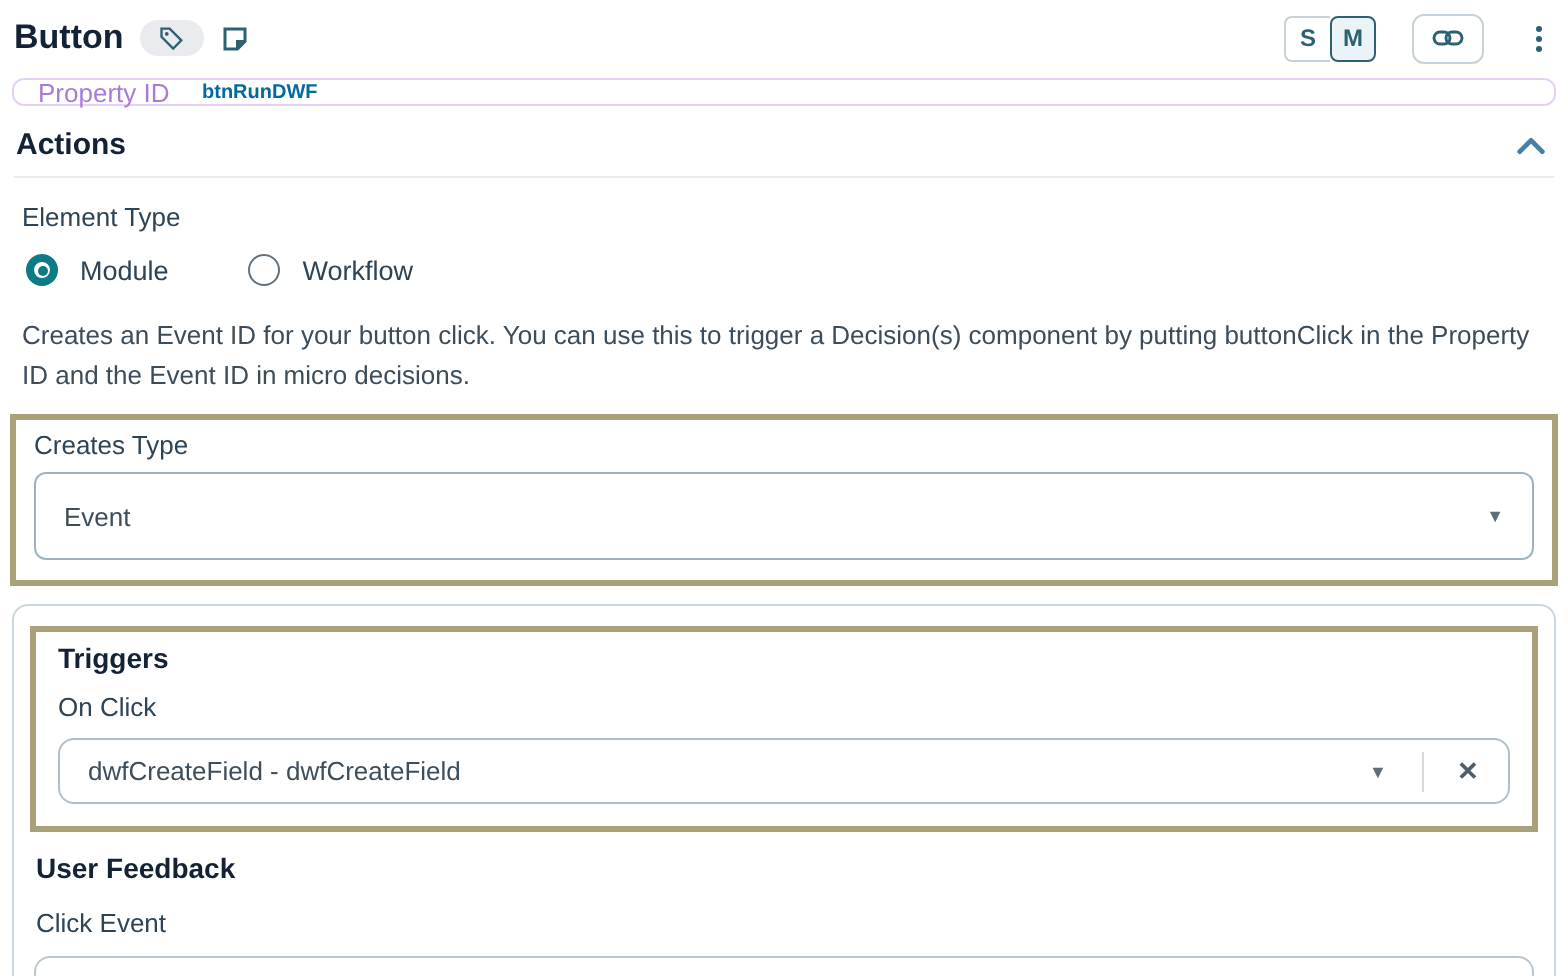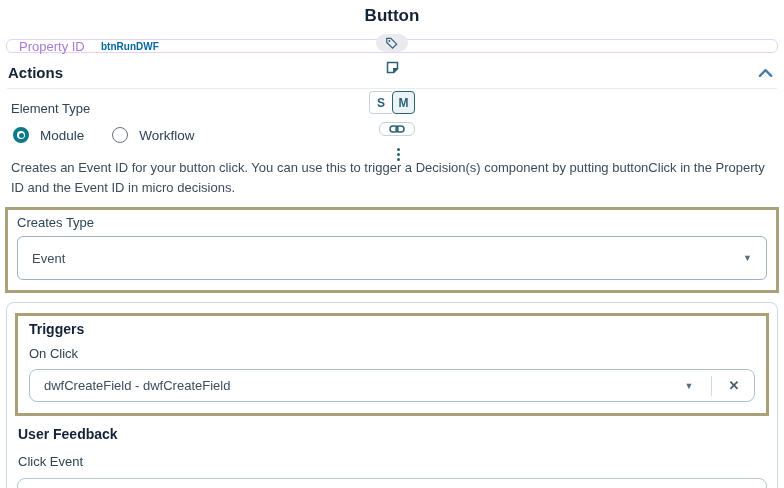--- a/index.html
+++ b/index.html
@@ -2,21 +2,21 @@
 <html><head>
 <meta charset="utf-8">
 <style>
   * { box-sizing: border-box; margin: 0; padding: 0; }
   html,body { width:784px; height:488px; background:#ffffff;
     font-family:"Liberation Sans", sans-serif; color:#16283c; overflow:hidden; }
 
   .page { padding:4px 5px 0 5px; }
 
   
-  .hdr { display:flex; align-items:center; gap:8px; padding:2px 2px 0 2px; height:28px;flex-direction:column; }
+  .hdr { display:flex; align-items:center; gap:8px; padding:2px 2px 0 2px; height:28px; }
   .hdr-title { font-size:17px; font-weight:bold; color:#132235; }
   .pill { background:#e9ebef; border-radius:12px; padding:2px 9px; display:flex; align-items:center; }
   .icon-slate { color:#2d6073; display:flex; align-items:center; }
   .spacer { flex:1; }
   .sm-group { display:flex; }
   .sq-btn { width:23px; height:23px; border:1px solid #c6d1d9; background:#fff;
     color:#2d6073; font-size:12px; font-weight:bold; display:flex; align-items:center;
     justify-content:center; }
   .sq-btn.first { border-radius:4px 0 0 4px; border-right:none; }
   .sq-btn.active { border:1.5px solid #2d6073; background:#eaf3f7; border-radius:4px; }
@@ -31,21 +31,21 @@
   .prop-label { color:#a77bd6; font-size:13px; width:82px; }
   .prop-value { color:#0369a1; font-size:10px; font-weight:bold; }
 
   
   .sect-hdr { margin:11px 2px 0 2px; display:flex; align-items:center; justify-content:space-between;
     border-bottom:1px solid #e8ecef; padding:0 4px 7px 1px; }
   .sect-title { font-size:15px; font-weight:bold; color:#132235; }
 
   .fld-label { font-size:13px; font-weight:normal; color:#2d4356; }
   .el-type { margin:12px 6px 0 6px; }
-  .radio-row { display:flex; align-items:center; gap:28px; margin:11px 2px 0 2px; }
+  .radio-row { display:flex; align-items:center; gap:40px; margin:11px 2px 0 2px; }
   .radio-opt { display:flex; align-items:center; gap:11px; cursor:pointer; }
   .radio { width:16px; height:16px; border-radius:50%; border:1.5px solid #61717d; background:#fff;
     display:flex; align-items:center; justify-content:center; }
   .radio.sel { border:4.7px solid #0d7a87; }
   .radio.sel::after { content:""; width:5px; height:5px; border-radius:50%; background:#0d7a87; }
   .radio-label { font-size:13.5px; color:#2d4356; }
 
   .desc { margin:15px 6px 0 6px; font-size:13px; color:#3c4c5a; line-height:1.5; }
 
   

